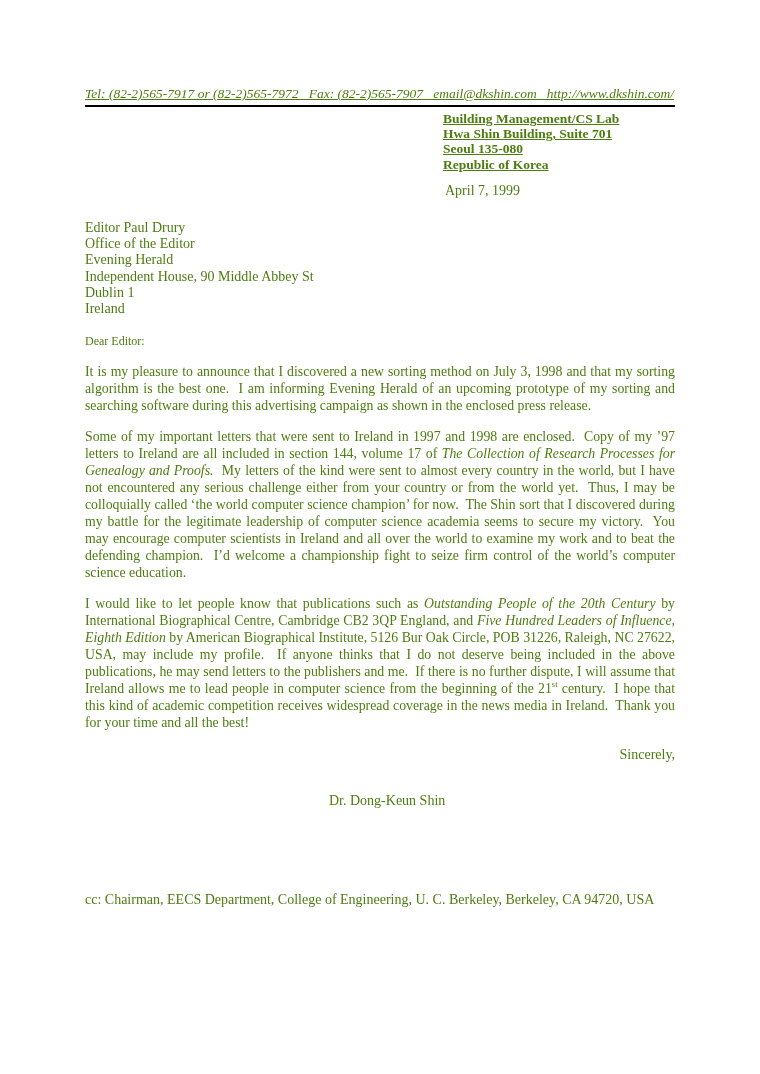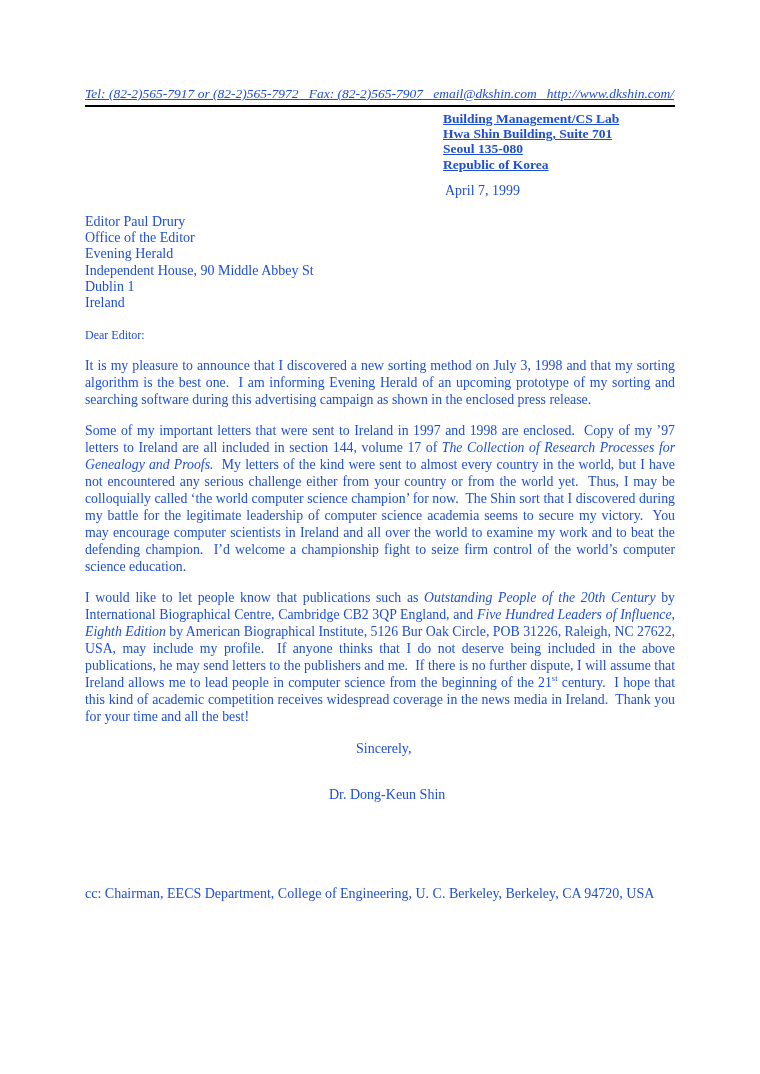--- a/index.html
+++ b/index.html
@@ -5,21 +5,21 @@
   html, body {
     margin: 0;
     padding: 0;
     background: #ffffff;
   }
   .page {
     position: relative;
     width: 760px;
     height: 1074px;
     background: #ffffff;
-    color: #1d4ed8;
+    color: #4d7c0f;
     font-family: "Liberation Serif", "DejaVu Serif", serif;
     overflow: hidden;
   }
   .content {
     position: absolute;
     left: 85px;
     top: 0;
     width: 590px;
   }
   .letterhead {
@@ -43,41 +43,42 @@
     white-space: nowrap;
     text-decoration: underline;
   }
   .date-line {
     margin-top: 11px;
     margin-left: 360px;
     font-size: 14px;
     line-height: 16px;
   }
   .recipient-block {
-    margin-top: 15px;
+    margin-top: 21px;
     font-size: 14px;
     line-height: 16.3px;
   }
   .salutation {
     margin-top: 15px;
     font-size: 12px;
     line-height: 16px;
   }
   .para {
     margin-top: 14px;
     font-size: 13.8px;
     line-height: 17px;
     text-align: justify;
   }
   .para:first-of-type { margin-top: 18px; }
   .closing {
     margin-top: 15px;
     margin-left: 271px;
     font-size: 14px;
     line-height: 17px;
+    text-align: right;
   }
   .signature-name {
     margin-top: 29px;
     margin-left: 244px;
     font-size: 14px;
     line-height: 17px;
   }
   .cc-line {
     margin-top: 82px;
     font-size: 14px;

